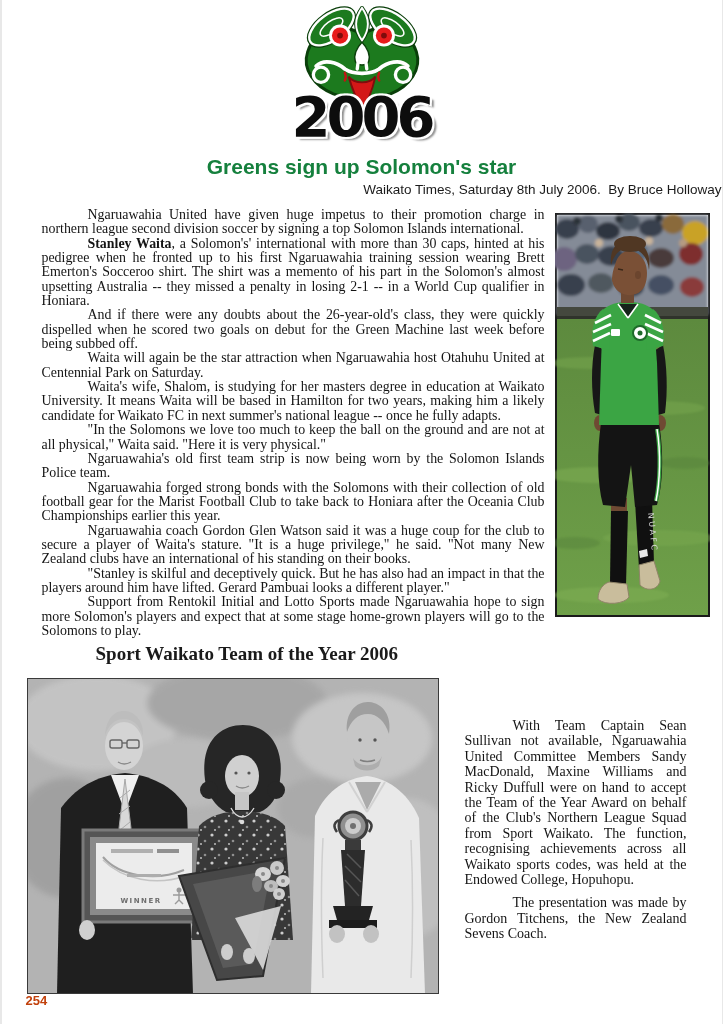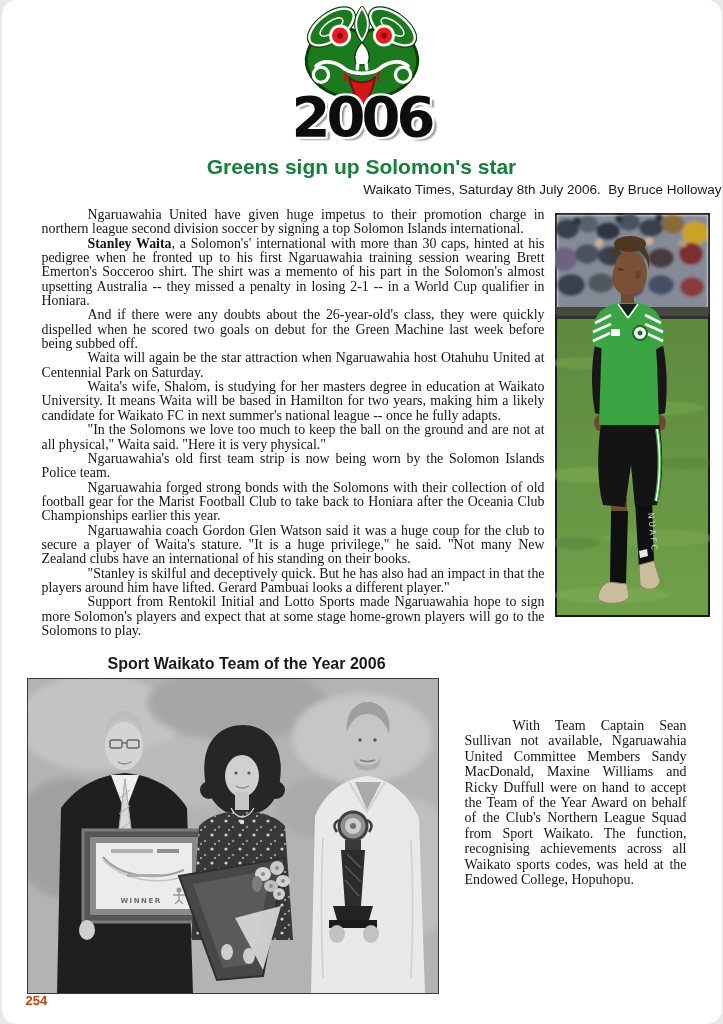--- a/index.html
+++ b/index.html
@@ -1,17 +1,17 @@
 <!DOCTYPE html>
 <html><head>
 <meta charset="utf-8">
 <style>
   html,body{margin:0;padding:0;background:#e8e8e8;}
   .page{position:relative;width:720px;height:1024px;background:#ffffff;
-        font-family:"Liberation Serif",serif;color:#141414;overflow:hidden;margin:0 auto;border-radius:15px;}
+        font-family:"Liberation Serif",serif;color:#141414;overflow:hidden;margin:0 auto;}
 
   
   .logo-block{position:absolute;top:6px;left:0;width:100%;text-align:center;}
   .logo-block svg{display:block;margin:0 auto;position:relative;z-index:1;}
   .logo-year{position:relative;z-index:2;margin-top:-22px;
     font-family:"DejaVu Sans",sans-serif;font-weight:bold;font-size:56px;line-height:1;
     letter-spacing:-4px;color:#0d0d0d;
     text-shadow:-2px -2px 0 #fff,2px -2px 0 #fff,-2px 2px 0 #fff,2px 2px 0 #fff,4px 3px 2px #8f8f8f;}
 
   
@@ -27,22 +27,22 @@
   .b{font-weight:bold;}
 
   
   figure{margin:0;padding:0;}
   .player-photo{position:absolute;top:213px;left:553px;width:155px;height:404px;}
   .player-photo svg{display:block;}
   .team-photo{position:absolute;top:678px;left:25px;width:412px;height:316px;}
   .team-photo svg{display:block;}
 
   
-  .section-heading{position:absolute;top:643px;left:94px;margin:12px;
-    font-family:Liberation Sans, sans-serif;font-weight:bold;font-size:16px;color:#1a1a1a;}
+  .section-heading{position:absolute;top:643px;left:94px;margin:0;
+    font-family:Liberation Serif, serif;font-weight:bold;font-size:19px;color:#1a1a1a;}
   .article2{position:absolute;top:710px;left:455px;width:238px;
     font-size:14px;line-height:15.4px;text-align:justify;}
   .article2 p{margin:8px;text-indent:48px;}
 
   .page-number{position:absolute;top:993px;left:24px;
     font-family:"Liberation Sans",sans-serif;font-weight:bold;font-size:13px;color:#c2410c;}
 </style>
 </head>
 <body>
 
@@ -303,17 +303,18 @@
         <rect x="302" y="242" width="48" height="8" fill="#1c1c1c"></rect>
         <ellipse cx="310" cy="256" rx="8" ry="9" fill="#c2c2c2"></ellipse>
         <ellipse cx="344" cy="256" rx="8" ry="9" fill="#c2c2c2"></ellipse>
       </g>
       <rect x="0" y="0" width="412" height="316" fill="none" stroke="#3a3a3a" stroke-width="2"></rect>
     </svg>
   </figure>
 
   <section class="article2">
     <p>With Team Captain Sean Sullivan not available, Ngaruawahia United Committee Members Sandy MacDonald, Maxine Williams and Ricky Duffull were on hand to accept the Team of the Year Award on behalf of the Club's Northern League Squad from Sport Waikato. The function, recognising achievements across all Waikato sports codes, was held at the Endowed College, Hopuhopu.</p>
+    <p>The presentation was made by Gordon Titchens, the New Zealand Sevens Coach.</p>
   </section>
 
   <div class="page-number">254</div>
 
 </div>
 
 </body></html>

